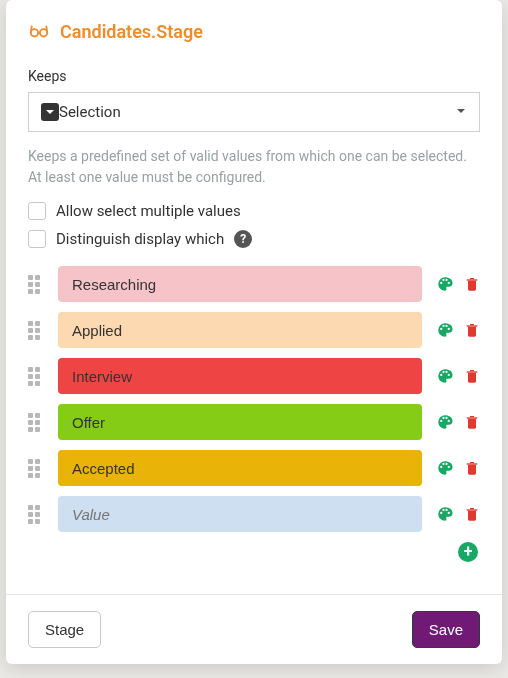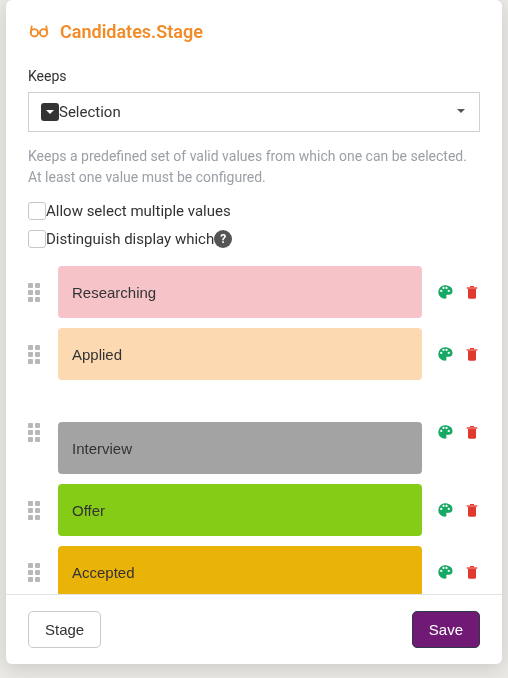--- a/index.html
+++ b/index.html
@@ -50,21 +50,21 @@
   .chevron {
     margin-left:auto; color:#555;
   }
   .helper {
     margin-top:14px;
     color:#9aa0a6;
     font-size:14px;
     line-height:1.5;
   }
   .checkbox-row {
-    display:flex; align-items:center; 
+    display:flex; align-items:center; gap:10px;
     margin-top:14px;
   }
   .checkbox-row + .checkbox-row { margin-top:10px; }
   .chk {
     width:18px; height:18px; border:1px solid #c7c7c7; border-radius:3px; background:#fff;
   }
   .chk-label { font-size:15px; color:#333; }
   .help-icon {
     width:18px;height:18px;border-radius:50%;background:#555;color:#fff;display:flex;align-items:center;justify-content:center;font-size:12px;font-weight:700;
   }
@@ -72,21 +72,21 @@
   .value-row {
     display:flex; align-items:center; gap:14px;
     margin-bottom:10px;
   }
   .grip {
     width:16px; display:flex; flex-wrap:wrap; gap:2px;
   }
   .grip span { width:5px;height:5px;background:#b8b8b8;border-radius:1px;}
   .value-input {
     flex:1;
-    height:52px;
+    height:36px;
     border:none;
     border-radius:4px;
     padding:8px 14px;
     font-size:15px;
     outline:none;
     color:#333;
   }
   .value-input.placeholder { color:#1d4ed8; font-style:italic; }
   .row-actions { display:flex; gap:10px; align-items:center;}
   .palette-icon { color:#17a864; display:flex;}
@@ -211,21 +211,21 @@
         </div>
         <div class="value-row">
           <div class="grip">
             <span></span>
             <span></span>
             <span></span>
             <span></span>
             <span></span>
             <span></span>
           </div>
-          <input class="value-input" value="Interview" style="background: #a3a3a3; margin-top: 32px;">
+          <input class="value-input" value="Interview" style="background: #ef4444;">
           <div class="row-actions">
             <span class="palette-icon">
               <svg width="18" height="18" viewBox="0 0 24 24" fill="currentColor">
                 <path d="M12 3a9 9 0 100 18c1.5 0 2-1 2-2 0-.8-.5-1.3-.5-2 0-1 .8-1.5 1.8-1.5H17a5 5 0 005-5c0-4.5-4.5-7.5-10-7.5zM7 12a1.5 1.5 0 110-3 1.5 1.5 0 010 3zm3-4a1.5 1.5 0 110-3 1.5 1.5 0 010 3zm4 0a1.5 1.5 0 110-3 1.5 1.5 0 010 3zm3 4a1.5 1.5 0 110-3 1.5 1.5 0 010 3z"></path>
               </svg>
             </span>
             <span class="trash-icon">
               <svg width="16" height="16" viewBox="0 0 24 24" fill="currentColor">
                 <path d="M6 7h12v13a2 2 0 01-2 2H8a2 2 0 01-2-2V7z"></path>
                 <path d="M4 5h16v2H4z"></path>

